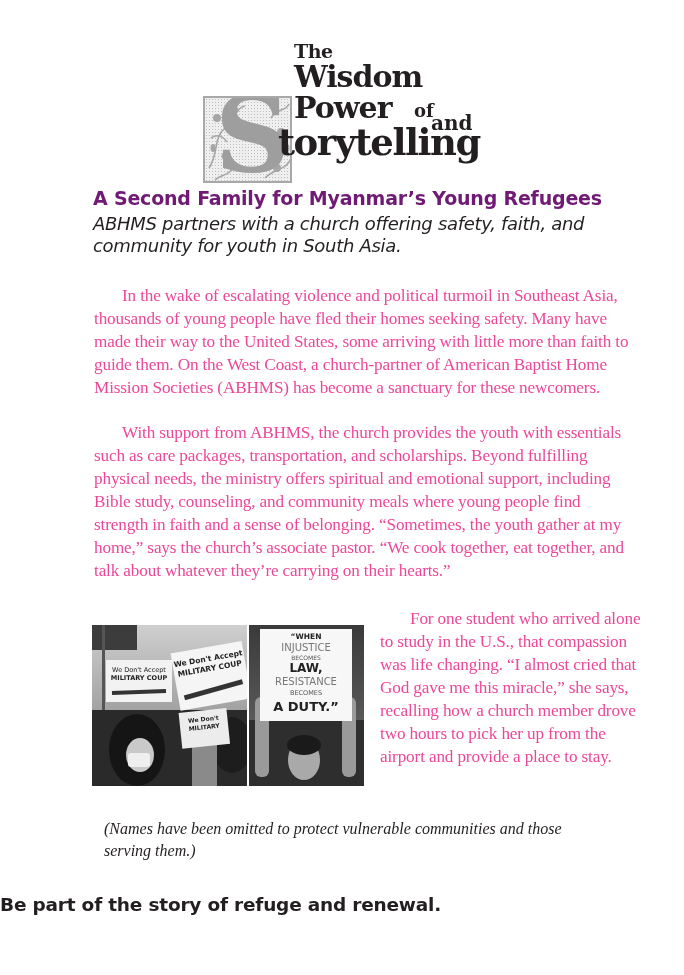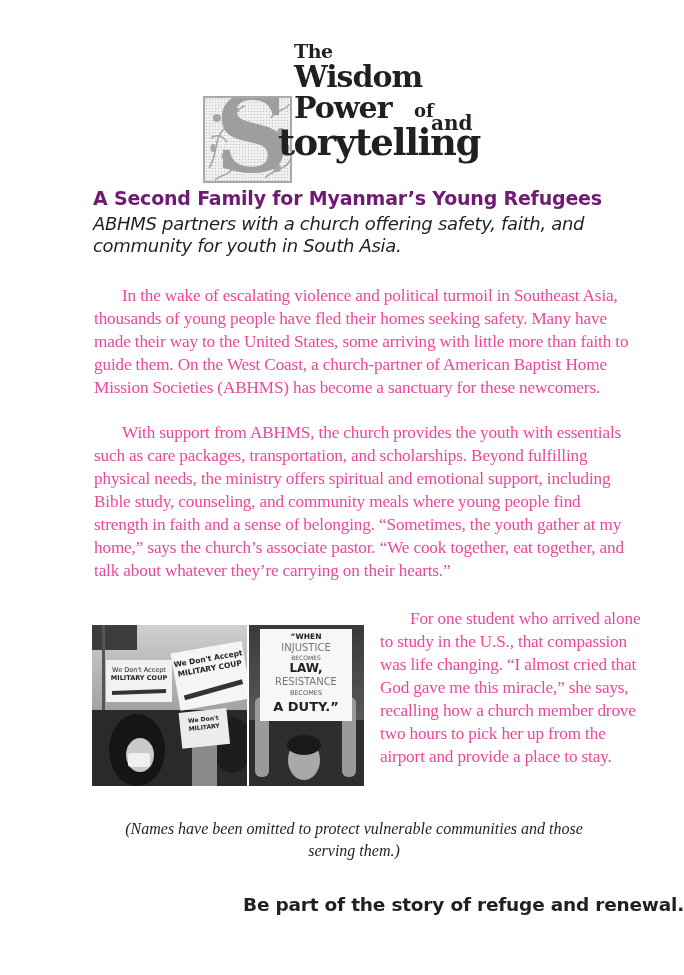--- a/index.html
+++ b/index.html
@@ -54,26 +54,26 @@
     .photo {
       position: absolute; left: 92px; top: 625px; width: 272px; height: 161px;
       background: #555; overflow: hidden;
     }
     .photo svg { display: block; }
 
     
     .note {
       position: absolute; left: 104px; top: 818px; width: 500px;
       font-family: "Liberation Serif", serif; font-style: italic;
-      font-size: 16px; line-height: 22px; color: #231f20; text-align: center;
+      font-size: 16px; line-height: 22px; color: #231f20;
     }
 
     
     .cta {
-      position: absolute; left: 0; top: 892px; width: 684px; text-align: right;
+      position: absolute; left: 0; top: 892px; width: 684px; text-align: left;
       font-family: "DejaVu Sans", sans-serif; font-weight: 600;
       font-size: 18.5px; line-height: 26px; color: #231f20; letter-spacing: -0.2px;
     }
   </style>
 </head>
 <body>
 
 <div class="masthead">
   <div class="dropcap-box">
     <svg width="89" height="87" viewBox="0 0 89 87">

